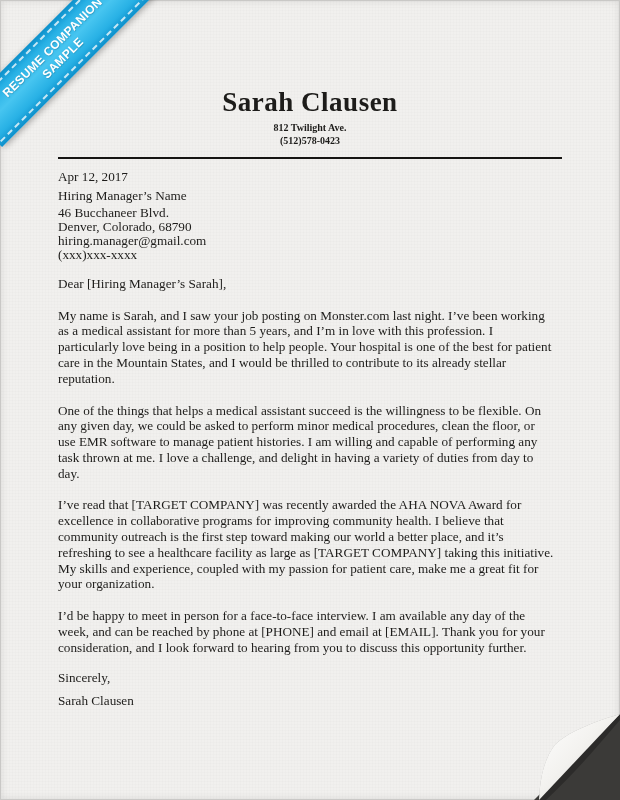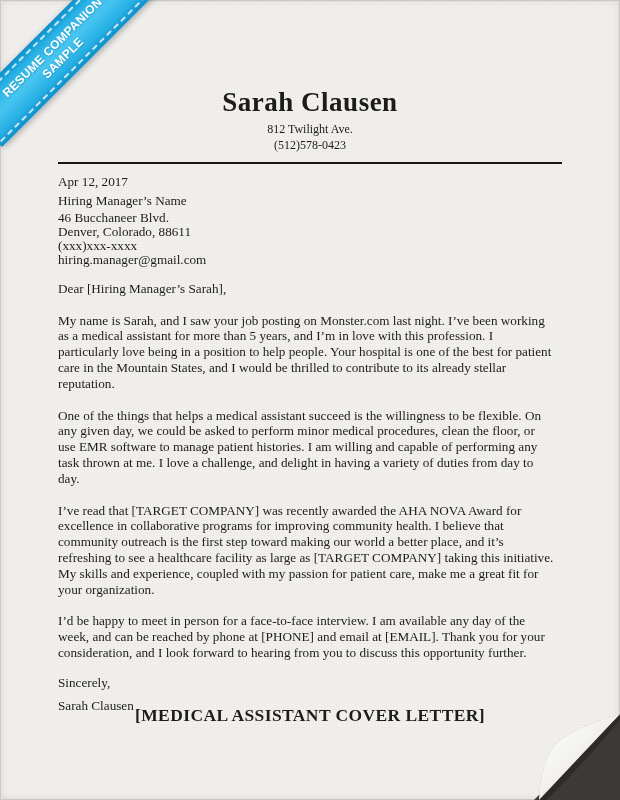--- a/index.html
+++ b/index.html
@@ -37,21 +37,21 @@
   .ribbon span {
     font-family:"Liberation Sans","DejaVu Sans",sans-serif;
     font-weight:bold; color:#fff; font-size:12px;
     letter-spacing:.4px; line-height:1.15;
     text-shadow:0 1px 1px rgba(0,0,0,.2);
   }
 
   
   .letterhead { text-align:center; padding-top:88px; }
   .name { font-size:27px; font-weight:bold; letter-spacing:.5px; line-height:1.05; margin-bottom:6px; }
-  .contact { font-size:12px; font-weight:normal; line-height:1.27; }
+  .contact { font-size:10px; font-weight:bold; line-height:1.27; }
   .rule { margin:9px 58px 0 58px; border:0; border-top:2.5px solid #161513; }
 
   
   .letter { margin:0 58px; font-size:13.2px; line-height:15.8px; }
   .date-line { margin-top:8px; line-height:19px; }
   .recipient-line { line-height:19px; }
   .addr-block { margin-top:1px; line-height:14px; }
   .salutation { margin-top:14px; }
   .para { margin:16px 8px 0 0; }
   .closing { margin-top:12px; line-height:19px; }
@@ -83,37 +83,36 @@
   </div>
 
   <hr class="rule">
 
   <div class="letter">
     <div class="date-line">Apr 12, 2017</div>
     <div class="recipient-line">Hiring Manager’s Name</div>
 
     <div class="addr-block">
       <div>46 Bucchaneer Blvd.</div>
-      <div>Denver, Colorado, 88611</div>
+      <div>Denver, Colorado, 68790</div>
+      <div>hiring.manager@gmail.com</div>
       <div>(xxx)xxx-xxxx</div>
-      <div>hiring.manager@gmail.com</div>
     </div>
 
     <div class="salutation">Dear [Hiring Manager’s Sarah],</div>
 
     <p class="para">My name is Sarah, and I saw your job posting on Monster.com last night. I’ve been working as a medical assistant for more than 5 years, and I’m in love with this profession. I particularly love being in a position to help people. Your hospital is one of the best for patient care in the Mountain States, and I would be thrilled to contribute to its already stellar reputation.</p>
     <p class="para">One of the things that helps a medical assistant succeed is the willingness to be flexible. On any given day, we could be asked to perform minor medical procedures, clean the floor, or use EMR software to manage patient histories. I am willing and capable of performing any task thrown at me. I love a challenge, and delight in having a variety of duties from day to day.</p>
     <p class="para">I’ve read that [TARGET COMPANY] was recently awarded the AHA NOVA Award for excellence in collaborative programs for improving community health. I believe that community outreach is the first step toward making our world a better place, and it’s refreshing to see a healthcare facility as large as [TARGET COMPANY] taking this initiative. My skills and experience, coupled with my passion for patient care, make me a great fit for your organization.</p>
     <p class="para">I’d be happy to meet in person for a face-to-face interview. I am available any day of the week, and can be reached by phone at [PHONE] and email at [EMAIL]. Thank you for your consideration, and I look forward to hearing from you to discuss this opportunity further.</p>
 
     <div class="closing">Sincerely,</div>
     <div class="signature">Sarah Clausen</div>
   </div>
 
-  <div class="footer-title">[MEDICAL ASSISTANT COVER LETTER]</div>
 
   <svg class="corner" viewBox="0 0 86 86" aria-hidden="true">
     <defs>
       <linearGradient id="curlGrad" x1="0" y1="0" x2="1" y2="1">
         <stop offset="0" stop-color="#ffffff"></stop>
         <stop offset="0.45" stop-color="#f3f2ef"></stop>
         <stop offset="0.75" stop-color="#e2e1de"></stop>
         <stop offset="1" stop-color="#c2c1be"></stop>
       </linearGradient>
     </defs>

